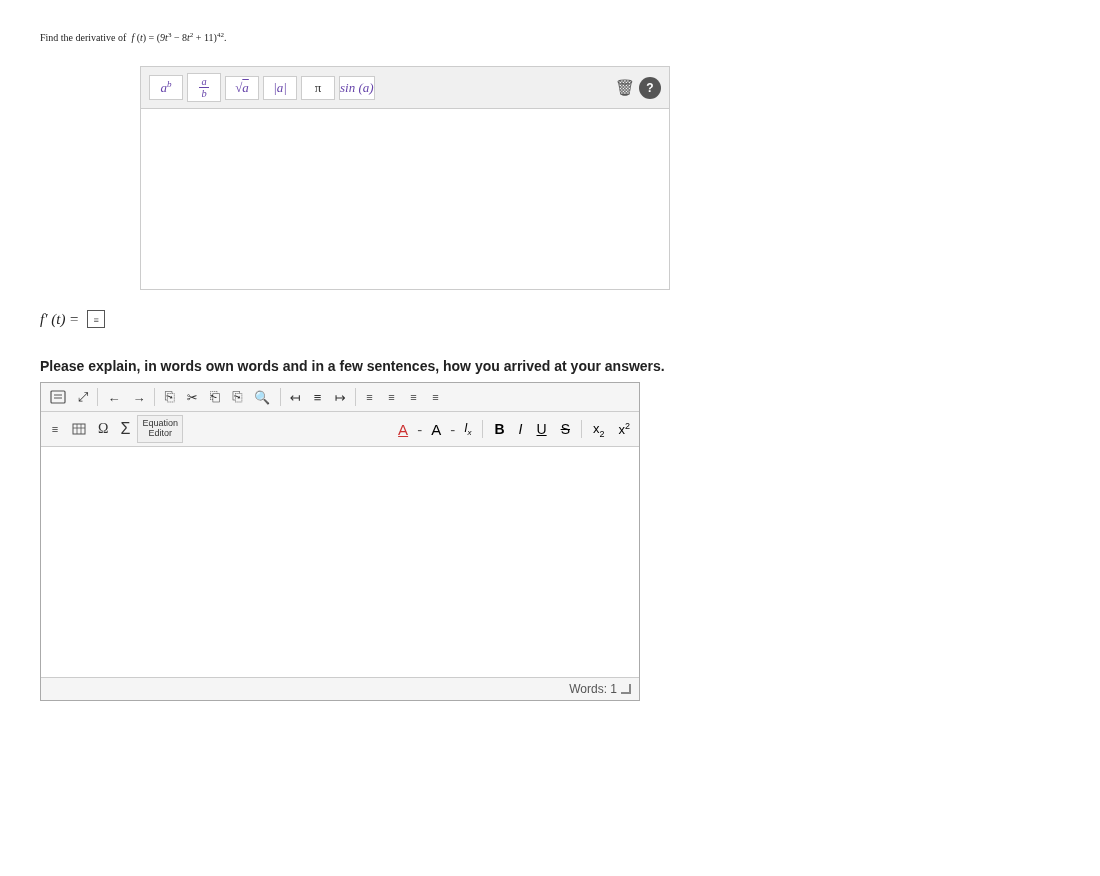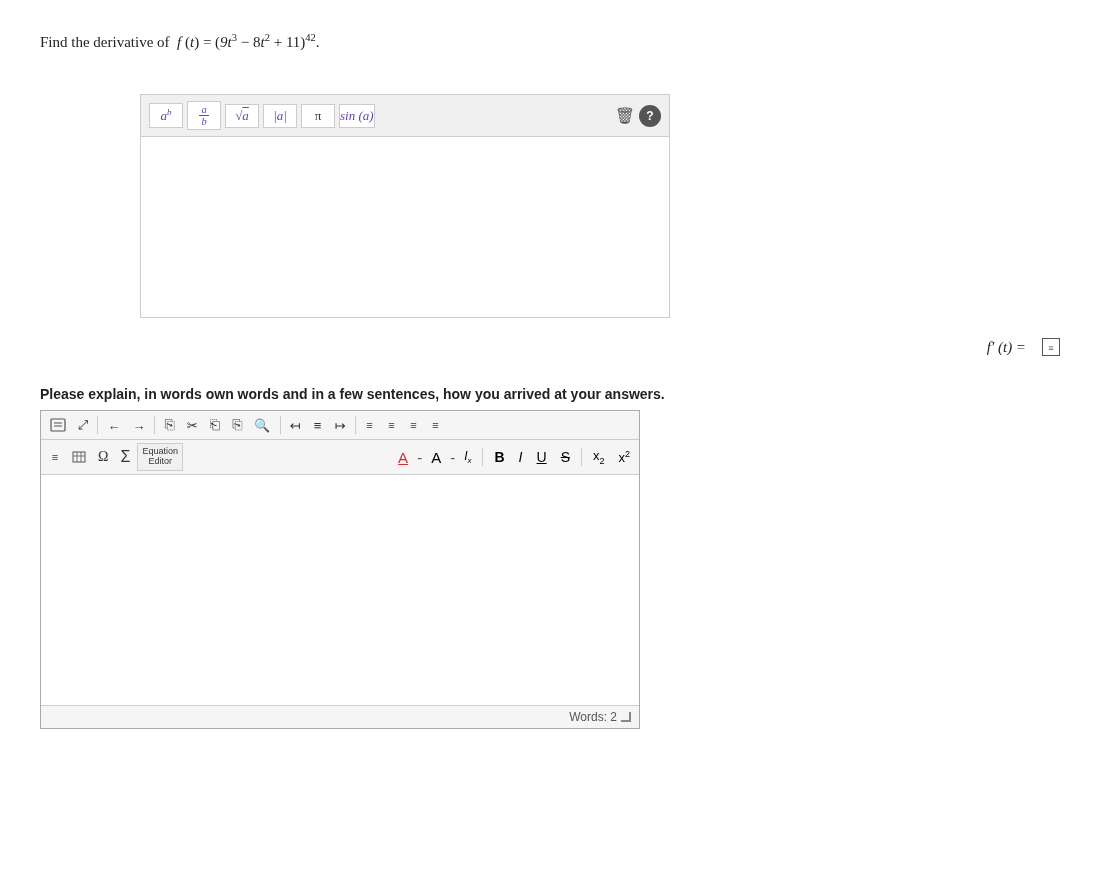--- a/index.html
+++ b/index.html
@@ -5,22 +5,22 @@
     * { box-sizing: border-box; margin: 0; padding: 0; }
     body {
       background: #fff;
       font-family: Georgia, 'Times New Roman', serif;
       font-size: 15px;
       color: #222;
       padding: 30px 40px;
     }
 
     .question-text {
-      font-size: 15px;
-      margin-bottom: 40px;
+      font-size: 10px;
+      margin-bottom: 20px;
       line-height: 1.6;
     }
 
     .math-expr {
       font-style: italic;
     }
 
     sup { font-size: 0.7em; vertical-align: super; }
     sub { font-size: 0.7em; vertical-align: sub; }
 
@@ -96,24 +96,23 @@
       padding: 10px;
       border: none;
       outline: none;
     }
 
     
     .derivative-line {
       display: flex;
       align-items: center;
       margin-bottom: 30px;
-      gap: 16px;
+      gap: 8px;
       font-size: 15px;
       font-style: italic;
-      justify-content: flex-end;
     }
 
     .equation-icon {
       display: inline-block;
       width: 18px;
       height: 18px;
       border: 1.5px solid #555;
       font-size: 9px;
       font-style: normal;
       font-family: Arial, sans-serif;
@@ -435,17 +434,17 @@
 
         <button class="fmt-btn" title="Subscript" style="font-family:Arial,sans-serif; font-size:13px;">x<sub style="font-size:9px;">2</sub></button>
         <button class="fmt-btn" title="Superscript" style="font-family:Arial,sans-serif; font-size:13px;">x<sup style="font-size:9px;">2</sup></button>
       </div>
     </div>
 
 
     <div class="rich-content-area" contenteditable="true" style=""></div>
 
     <div class="rich-footer">
-      <span>Words: 2</span>
+      <span>Words: 1</span>
       <span class="resize-handle"></span>
     </div>
   </div>
 </div>
 
 </body></html>

